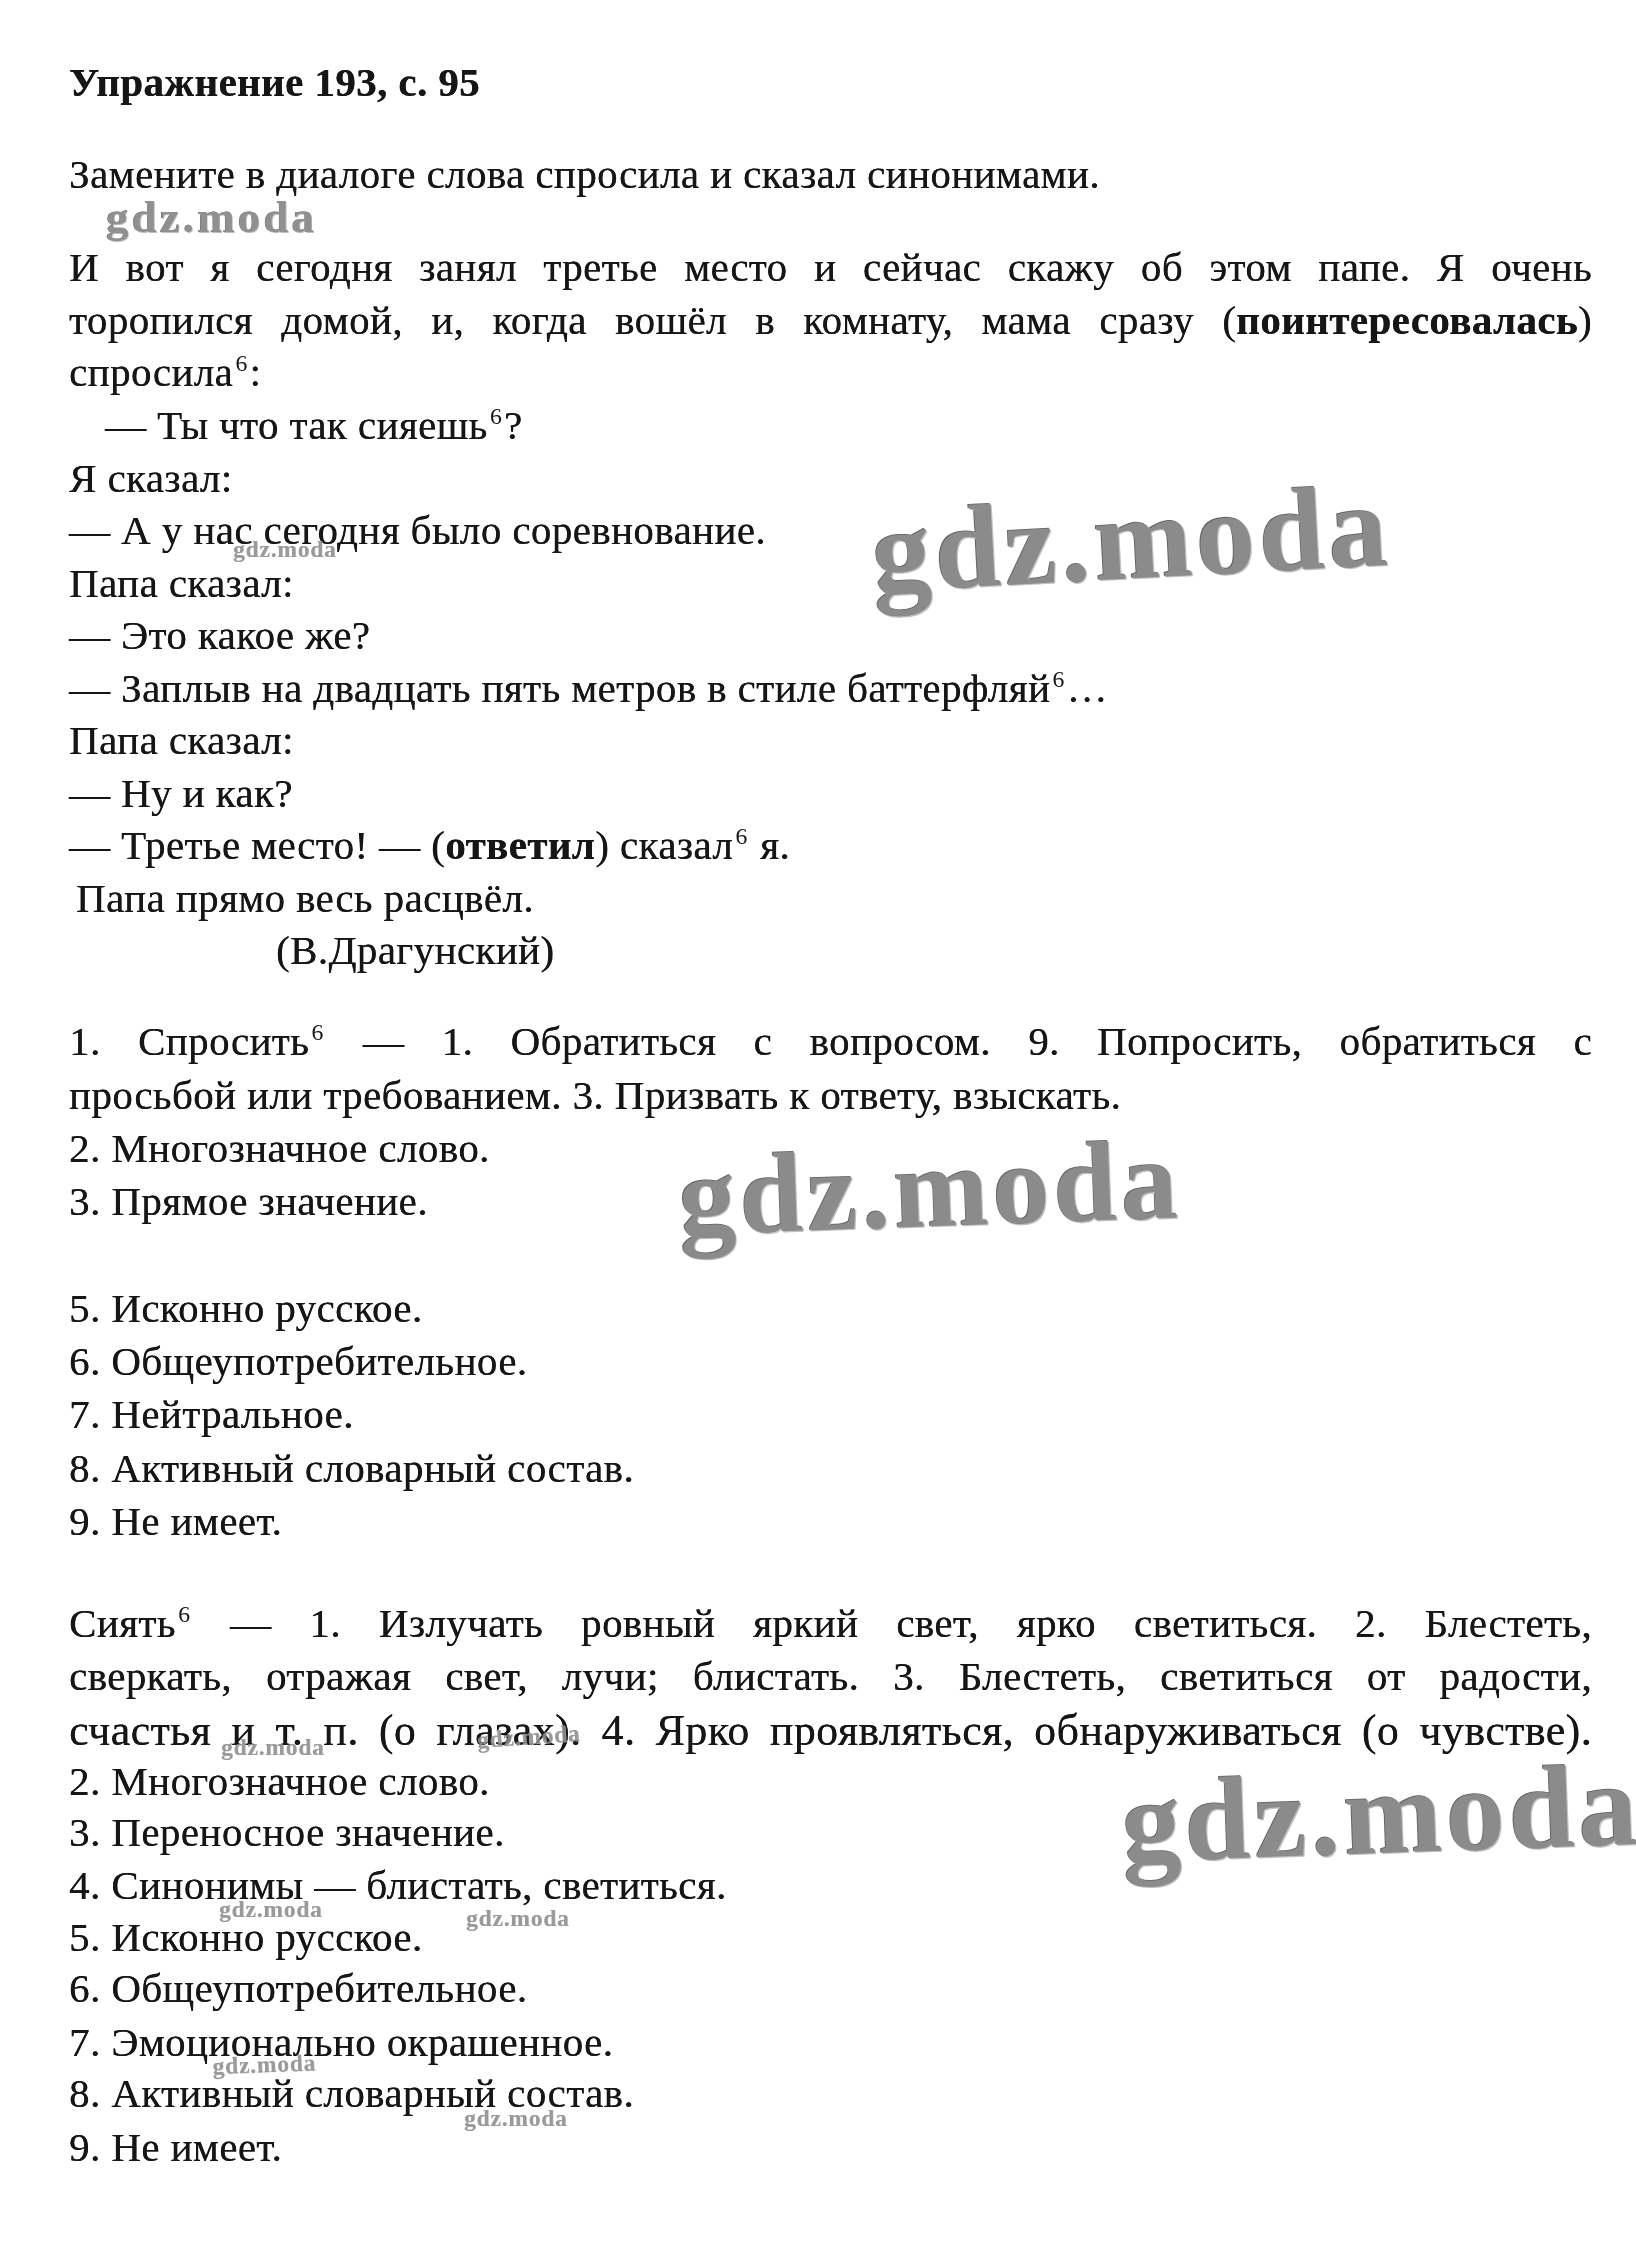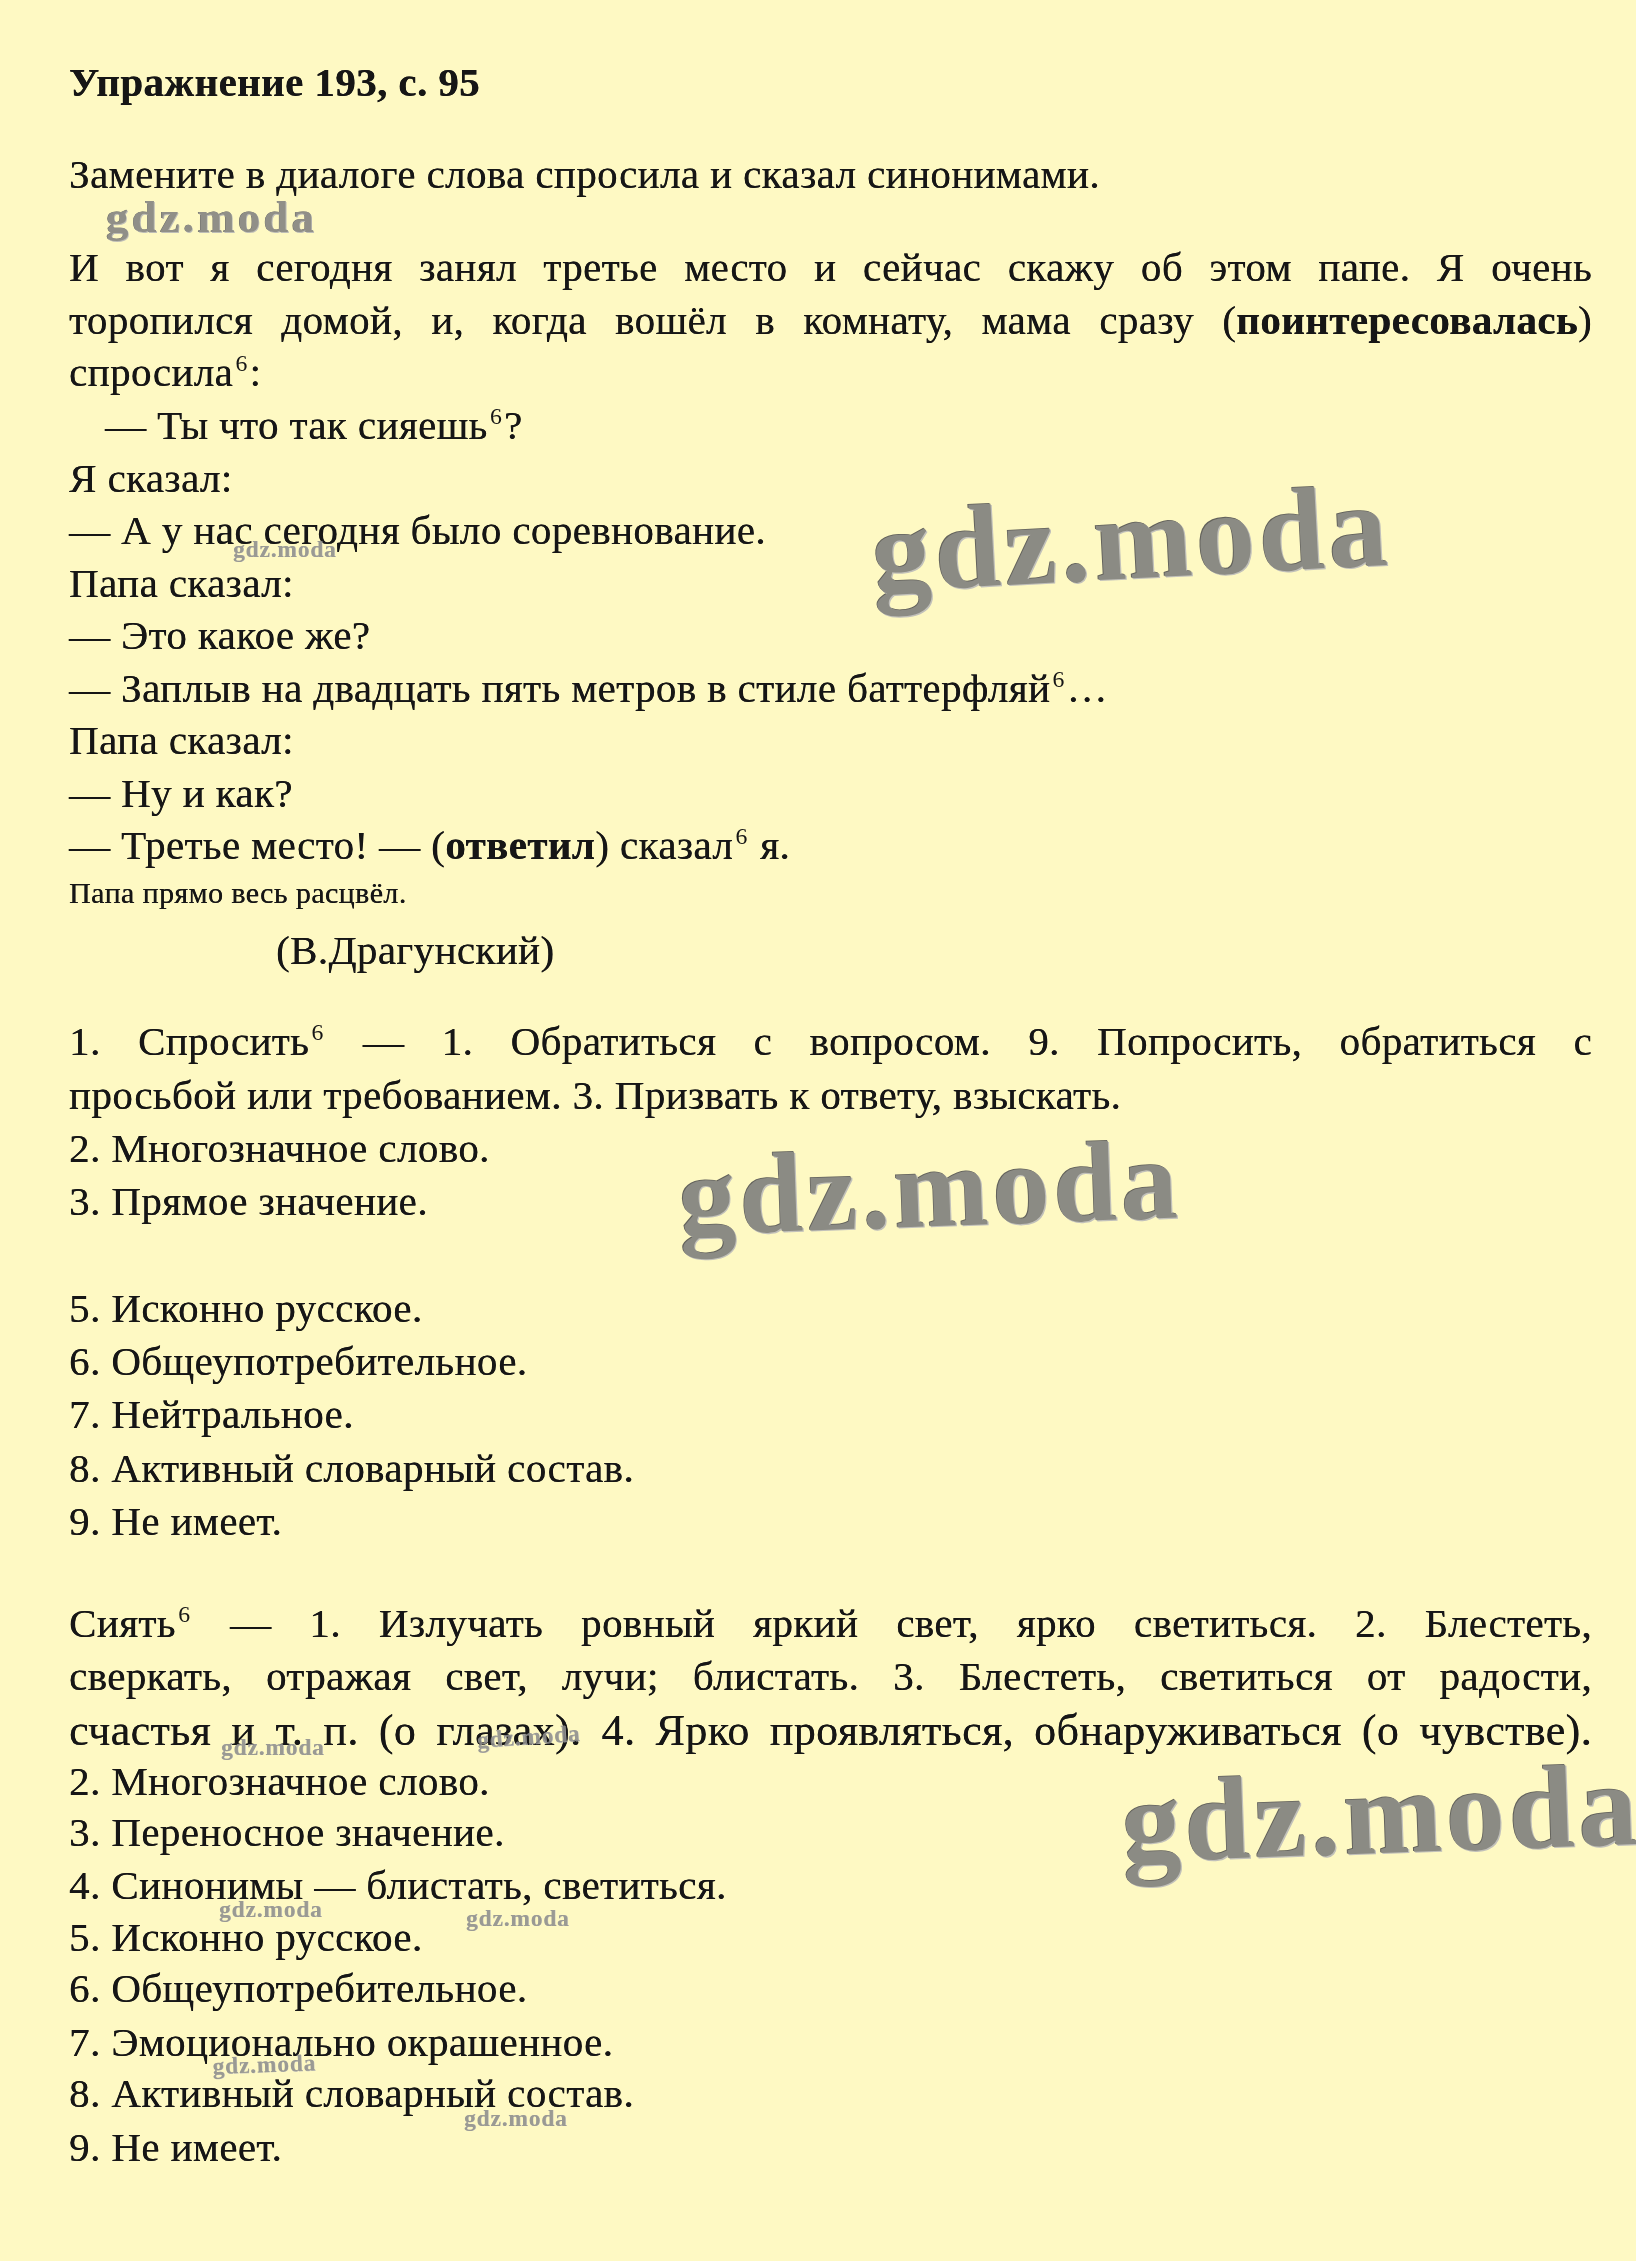--- a/index.html
+++ b/index.html
@@ -4,21 +4,21 @@
 <style>
   html, body {
     margin: 0;
     padding: 0;
     background: #e8e8e8;
   }
   .page {
     position: relative;
     width: 1636px;
     height: 2261px;
-    background: #fef9c3;
+    background: #ffffff;
     overflow: hidden;
     font-family: "Liberation Serif", "DejaVu Serif", serif;
   }
   .layer {
     position: absolute;
     inset: 0;
   }
   #text-layer { z-index: 1; }
   #watermark-layer { z-index: 2; pointer-events: none; margin-left: 25px; }
 
@@ -69,21 +69,21 @@
       <div class="line" style="top: 350px; left: 69px; font-size: 41px;"><span>спросила</span><span class="sup">6</span><span>:</span></div>
       <div class="line" style="top: 403px; left: 69px; font-size: 41px; margin-left: 36px;"><span>— Ты что так сияешь</span><span class="sup">6</span><span>?</span></div>
       <div class="line" style="top: 456px; left: 69px; font-size: 41px;"><span>Я сказал:</span></div>
       <div class="line" style="top: 508px; left: 69px; font-size: 41px;"><span>— А у нас сегодня было соревнование.</span></div>
       <div class="line" style="top: 561px; left: 69px; font-size: 41px;"><span>Папа сказал:</span></div>
       <div class="line" style="top: 613px; left: 69px; font-size: 41px;"><span>— Это какое же?</span></div>
       <div class="line" style="top: 666px; left: 69px; font-size: 41px;"><span>— Заплыв на двадцать пять метров в стиле баттерфляй</span><span class="sup">6</span><span>…</span></div>
       <div class="line" style="top: 718px; left: 69px; font-size: 41px;"><span>Папа сказал:</span></div>
       <div class="line" style="top: 771px; left: 69px; font-size: 41px;"><span>— Ну и как?</span></div>
       <div class="line" style="top: 823px; left: 69px; font-size: 41px;"><span>— Третье место! — (</span><b>ответил</b><span>) сказал</span><span class="sup">6</span><span> я.</span></div>
-      <div class="line" style="top: 876px; left: 69px; font-size: 30px;"><span>Папа прямо весь расцвёл.</span></div>
+      <div class="line" style="top: 876px; left: 76px; font-size: 41px;"><span>Папа прямо весь расцвёл.</span></div>
       <div class="line" style="top: 928px; left: 276px; font-size: 41px;"><span>(В.Драгунский)</span></div>
       <div class="line justify" style="top: 1019px; left: 69px; font-size: 41px; width: 1523px;"><span>1. Спросить</span><span class="sup">6</span><span> — 1. Обратиться с вопросом. 9. Попросить, обратиться с</span></div>
       <div class="line" style="top: 1073px; left: 69px; font-size: 41px;"><span>просьбой или требованием. 3. Призвать к ответу, взыскать.</span></div>
       <div class="line" style="top: 1126px; left: 69px; font-size: 41px;"><span>2. Многозначное слово.</span></div>
       <div class="line" style="top: 1179px; left: 69px; font-size: 41px;"><span>3. Прямое значение.</span></div>
       <div class="line" style="top: 1286px; left: 69px; font-size: 41px;"><span>5. Исконно русское.</span></div>
       <div class="line" style="top: 1339px; left: 69px; font-size: 41px;"><span>6. Общеупотребительное.</span></div>
       <div class="line" style="top: 1392px; left: 69px; font-size: 41px;"><span>7. Нейтральное.</span></div>
       <div class="line" style="top: 1446px; left: 69px; font-size: 41px;"><span>8. Активный словарный состав.</span></div>
       <div class="line" style="top: 1499px; left: 69px; font-size: 41px;"><span>9. Не имеет.</span></div>

